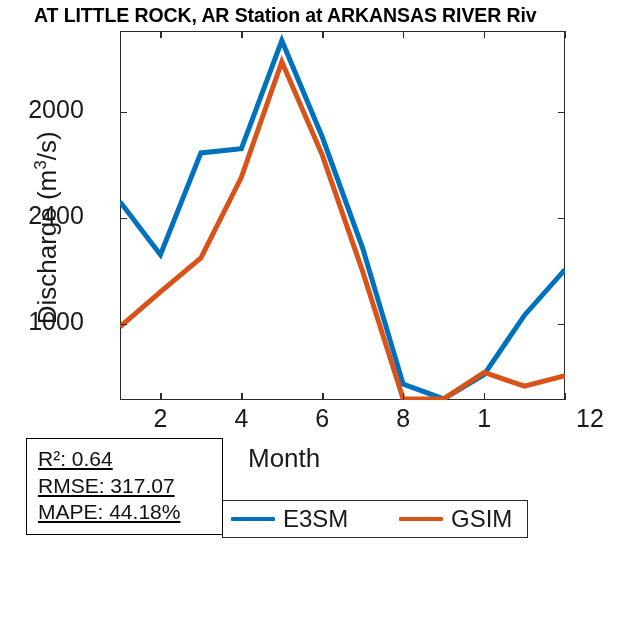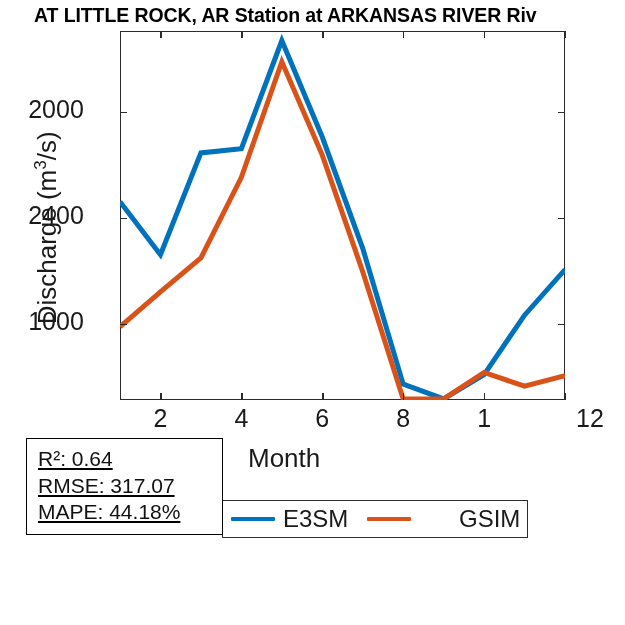--- a/index.html
+++ b/index.html
@@ -102,21 +102,21 @@
     position:absolute;
     left:222px; top:500px;
     width:306px; height:38px;
     border:1.2px solid #2b2b2b;
     background:#fff;
     box-sizing:border-box;
     z-index:4;
   }
   .legend-entry{position:absolute;top:0;height:100%;display:flex;align-items:center;}
   .legend-entry.e1{left:8px;}
-  .legend-entry.e2{left:144px;gap:40px;}
+  .legend-entry.e2{left:176px;}
   .legend-swatch{width:44px;height:4.6px;border-radius:1px;margin-right:8px;}
   .legend-label{font-size:24px;color:#1a1a1a;white-space:nowrap;}
 </style>
 </head>
 <body>
 
 <div id="stage">
 
   <div class="chart-title">AT LITTLE ROCK, AR  Station at  ARKANSAS RIVER  Riv</div>
 

